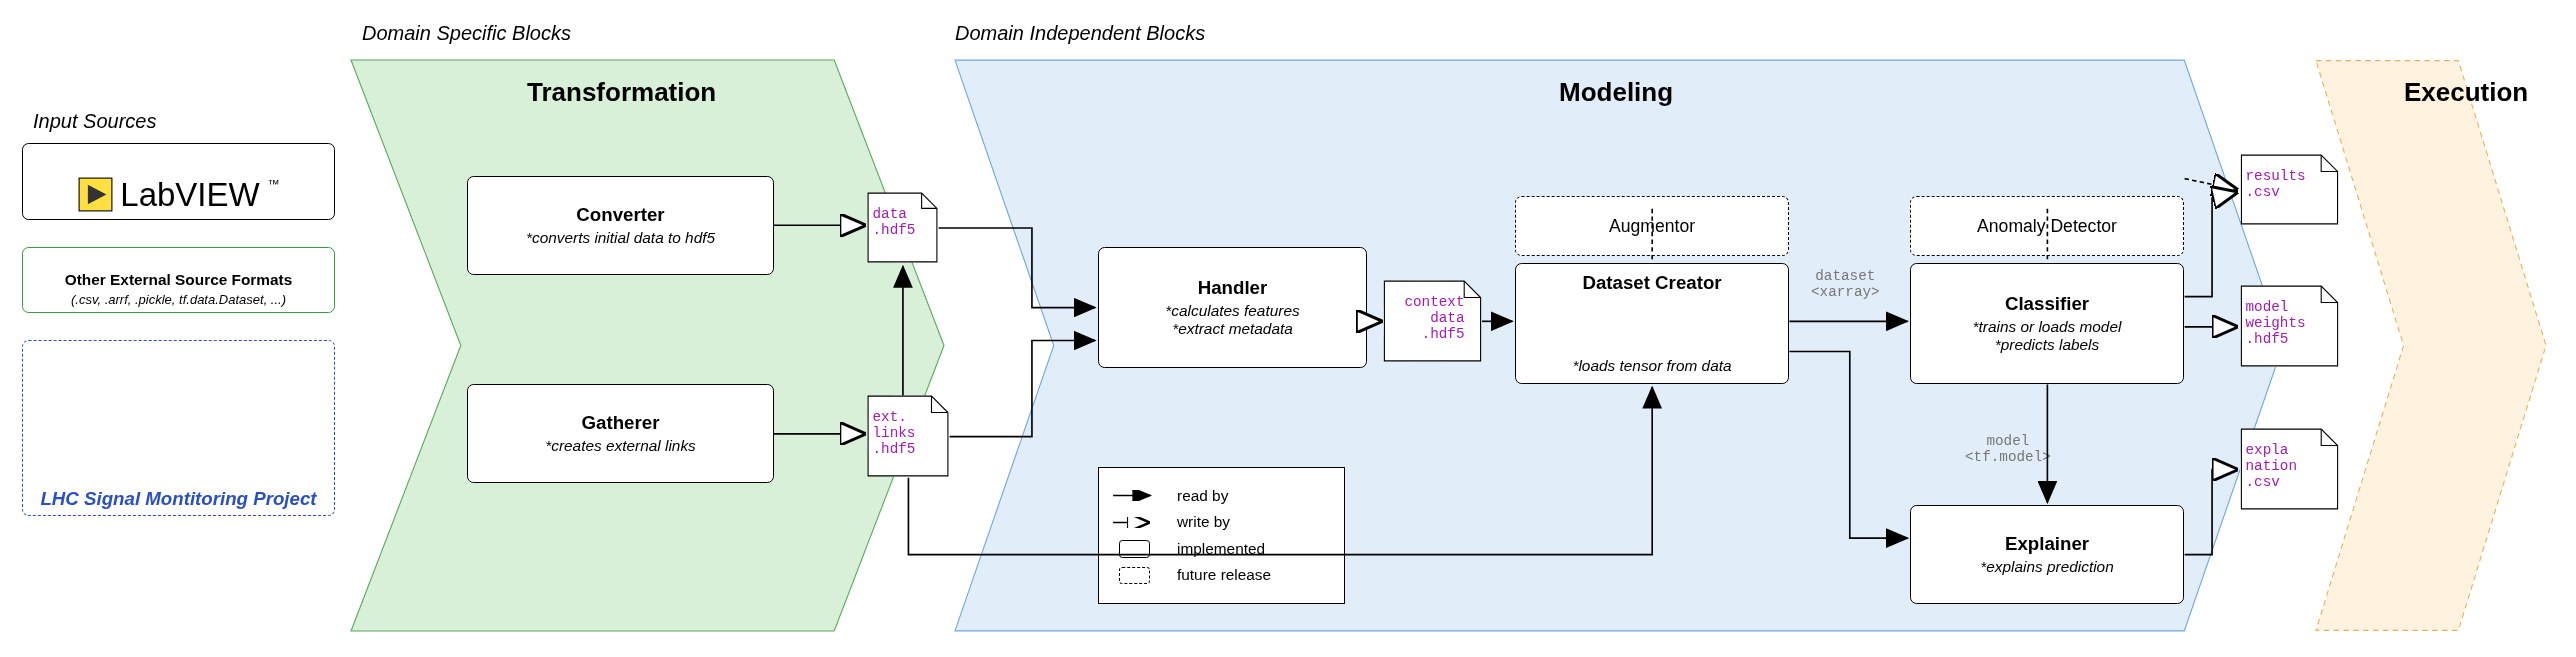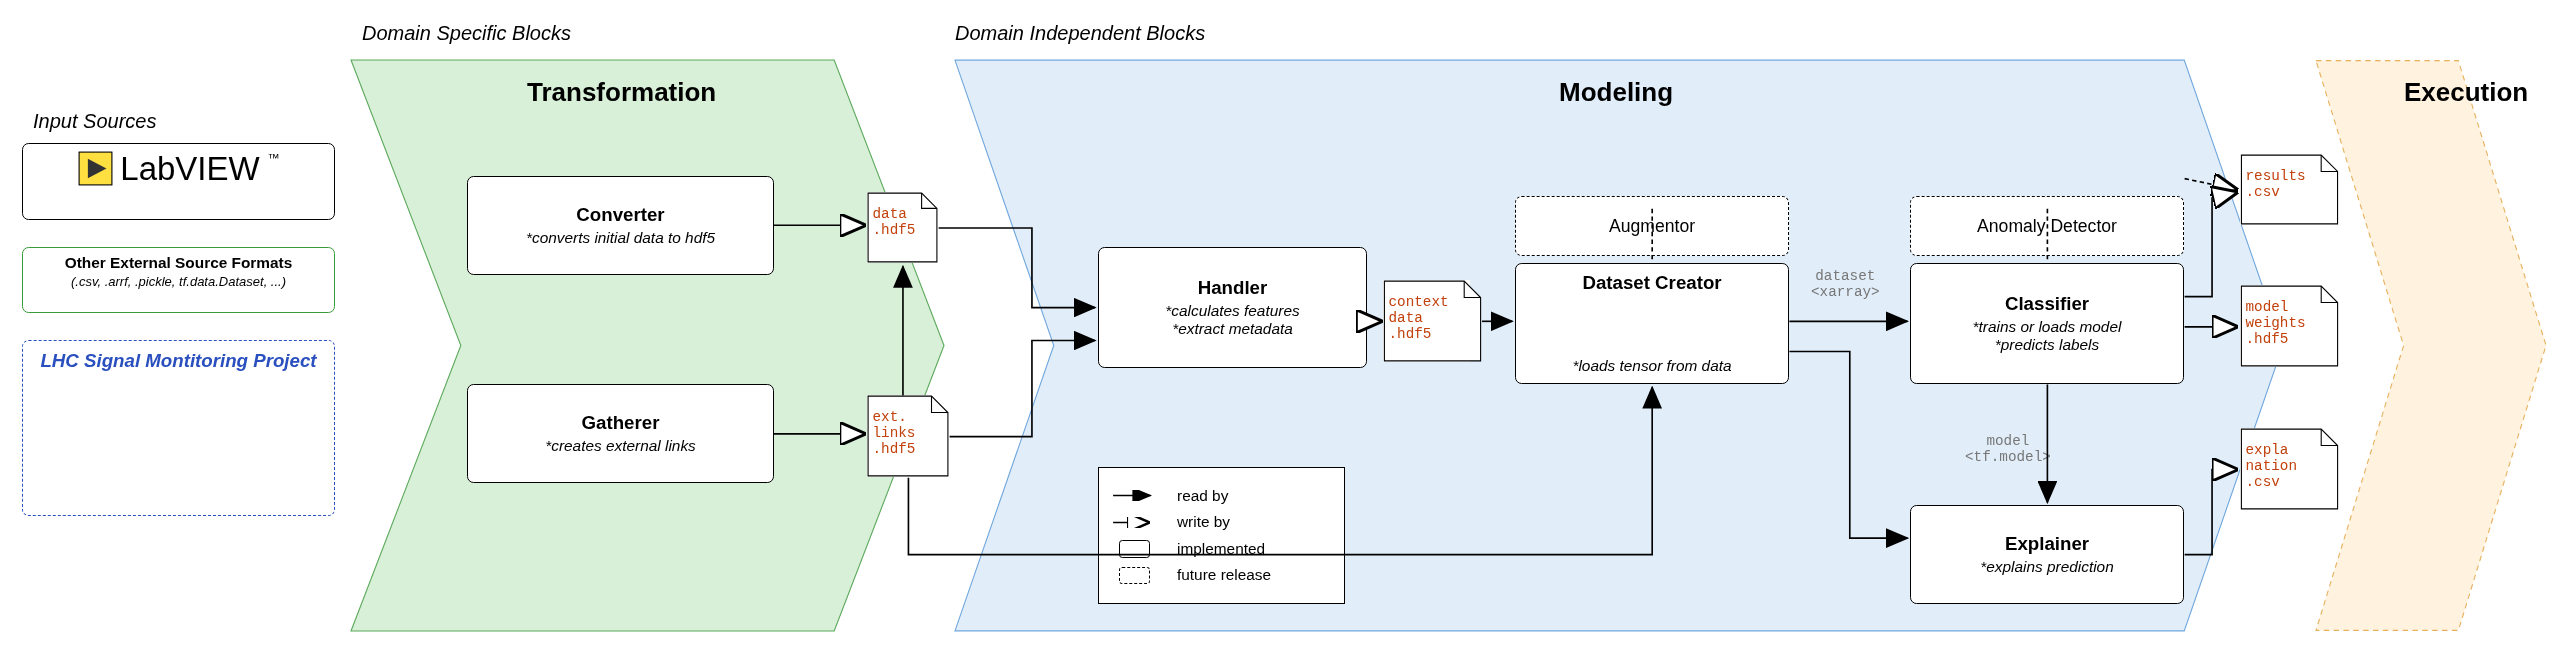--- a/index.html
+++ b/index.html
@@ -32,21 +32,21 @@
     fill-opacity: 0.35;
     stroke-width: 2;
   }
   .input-box {
     position: absolute;
     border-radius: 6.6px;
     background: #fff;
     display: flex;
     flex-direction: column;
     align-items: center;
-    justify-content: flex-start;
+    justify-content: flex-end;
     padding: 5.5px 11px;
   }
   .block {
     position: absolute;
     border: 1.1px solid #000;
     border-radius: 6.6px;
     background: #fff;
     display: flex;
     flex-direction: column;
     align-items: center;
@@ -55,23 +55,24 @@
     text-align: center;
   }
   .block.dashed { border-style: dashed; margin-top: 48px; }
   .block-title { font-weight: bold; font-size: 18.7px; }
   .block-desc { font-style: italic; font-size: 15.4px; margin-top: 3px; }
   .file {
     position: absolute;
     background: #fff;
     font-family: "Courier New", monospace;
     font-size: 14.3px;
-    color: #c2410c;
+    color: #a21caf;
     padding: 15.4px 5.5px 5.5px 5.5px;
     line-height: 1.1;
+    border-radius: 31px;
   }
   .file svg { position: absolute; top:0; left:0; }
   .file .ftxt { position: relative; }
   .edge-label {
     position: absolute;
     font-family: "Courier New", monospace;
     font-size: 14.3px;
     color: #777;
     line-height: 1.1;
     text-align: center;
@@ -165,21 +166,21 @@
         <div>.hdf5</div>
       </div>
   </div>
 
   <div class="block" style="left:1087px; top:236px; width:269px; height:121px;">
     <div class="block-title">Handler</div>
     <div class="block-desc">*calculates features</div>
     <div class="block-desc" style="margin-top:0;">*extract metadata</div>
   </div>
 
-  <div class="file" style="left:1372px; top:269px; width:87px; height:82px;">
+  <div class="file" style="left:1372px; top:269px; width:87px; height:82px;text-align:right;">
     <svg width="99" height="82" viewBox="0 0 180 150">
         <path d="M 2 2 L 148 2 L 178 32 L 178 148 L 2 148 Z" fill="#fff" stroke="#000" stroke-width="2"></path>
         <path d="M 148 2 L 148 32 L 178 32" fill="none" stroke="#000" stroke-width="2"></path>
       </svg>
     <div class="ftxt">
         <div>context</div>
         <div>data</div>
         <div>.hdf5</div>
       </div>
   </div>

